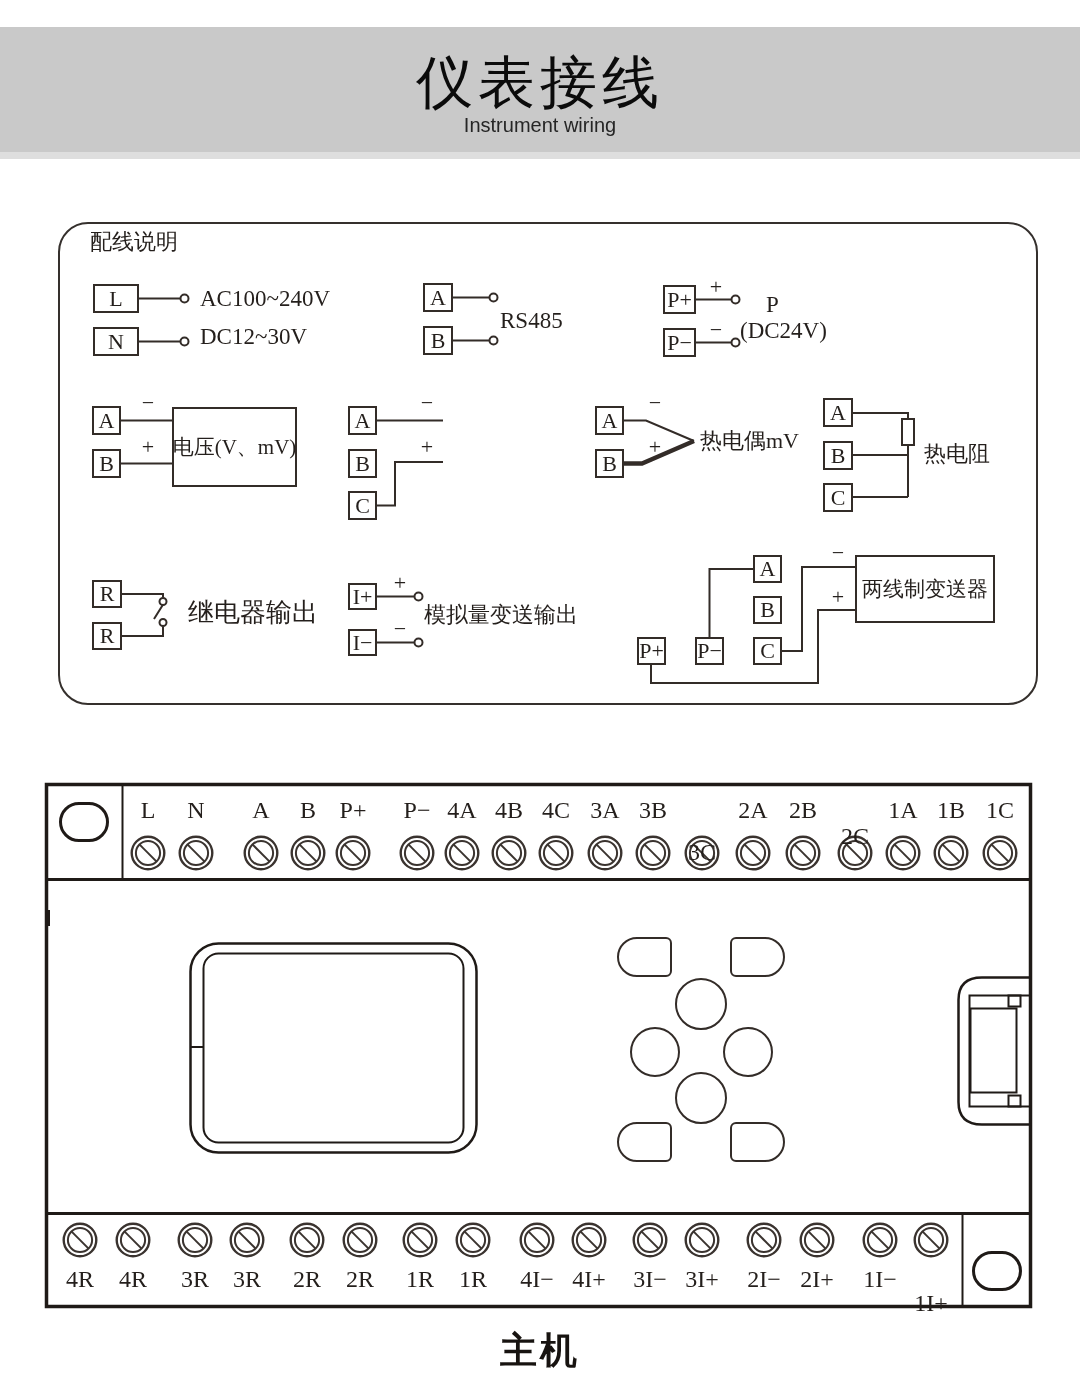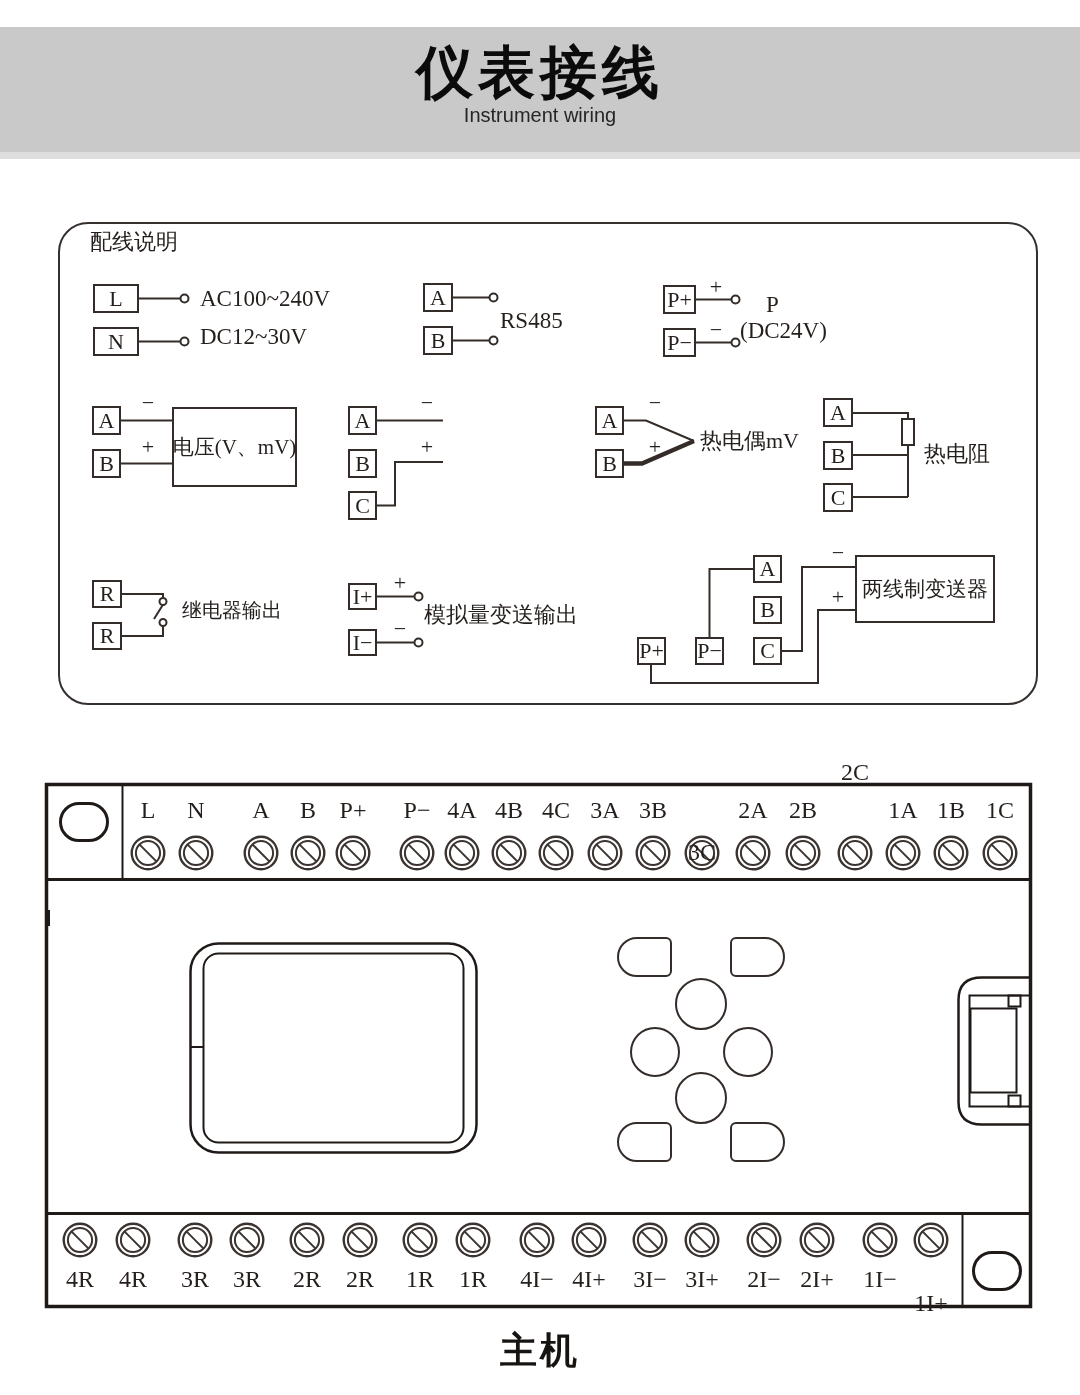--- a/index.html
+++ b/index.html
@@ -1,21 +1,21 @@
 <!DOCTYPE html>
 <html><head>
 <meta charset="utf-8">
 <style>
   :root{ --ink:#332c28; --txt:#241f1c; }
   html,body{margin:0;padding:0;background:#fff;}
   .page{position:relative;width:1080px;height:1395px;background:#fff;overflow:hidden;
         font-family:"Liberation Serif",serif;color:var(--txt);}
   .header-band{position:absolute;left:0;top:27px;width:1080px;height:125px;background:#c9c9c9;text-align:center;}
   .band2{position:absolute;left:0;top:152px;width:1080px;height:7px;background:#dedede;}
-  .title{padding-top:16px;font-family:"Liberation Sans",sans-serif;font-weight:bold;
+  .title{padding-top:26px;font-family:"Liberation Sans",sans-serif;font-weight:normal;
          font-size:57px;letter-spacing:5px;color:#0b0b0b;line-height:1.05;}
   .subtitle{font-family:"Liberation Sans",sans-serif;font-size:20px;color:#262626;margin-top:1px;}
   .panel{position:absolute;left:58px;top:222px;width:980px;height:483px;
          border:2px solid #35302d;border-radius:30px;box-sizing:border-box;}
   .lbl{position:absolute;font-size:23px;color:var(--txt);white-space:nowrap;line-height:1.1;}
   .sign{position:absolute;font-size:22px;color:var(--txt);transform:translateX(-50%);line-height:1;}
   .tbox{position:absolute;border:2px solid var(--ink);background:#fff;box-sizing:border-box;
         display:flex;align-items:center;justify-content:center;font-size:22px;color:var(--txt);}
   .bigbox{position:absolute;border:2px solid var(--ink);background:#fff;box-sizing:border-box;
         display:flex;align-items:center;justify-content:center;font-size:21px;color:var(--txt);white-space:nowrap;}
@@ -312,21 +312,21 @@
   <div class="sign" style="left:655px;top:436px;">+</div>
   <div class="lbl" style="left:700px;top:429px;font-size:22px;">热电偶mV</div>
 
   <div class="tbox" style="left:823px;top:398px;width:30px;height:29px;">A</div>
   <div class="tbox" style="left:823px;top:441px;width:30px;height:29px;">B</div>
   <div class="tbox" style="left:823px;top:483px;width:30px;height:29px;">C</div>
   <div class="lbl" style="left:924px;top:442px;font-size:22px;text-align:center;">热电阻</div>
 
   <div class="tbox" style="left:92px;top:580px;width:30px;height:28px;">R</div>
   <div class="tbox" style="left:92px;top:622px;width:30px;height:28px;">R</div>
-  <div class="lbl" style="left:182px;top:599px;font-size:20px;">继电器输出</div>
+  <div class="lbl" style="left:188px;top:599px;font-size:26px;">继电器输出</div>
 
   <div class="tbox" style="left:348px;top:583px;width:29px;height:27px;">I+</div>
   <div class="tbox" style="left:348px;top:629px;width:29px;height:27px;">I−</div>
   <div class="sign" style="left:400px;top:572px;">+</div>
   <div class="sign" style="left:400px;top:618px;">−</div>
   <div class="lbl" style="left:424px;top:603px;font-size:22px;">模拟量变送输出</div>
 
   <div class="tbox" style="left:753px;top:555px;width:29px;height:28px;">A</div>
   <div class="tbox" style="left:753px;top:596px;width:29px;height:28px;">B</div>
   <div class="tbox" style="left:753px;top:637px;width:29px;height:28px;">C</div>
@@ -353,21 +353,21 @@
       <div class="tlabel" style="left: 353px; top: 797px;">P+</div>
       <div class="tlabel" style="left: 417px; top: 797px;">P−</div>
       <div class="tlabel" style="left: 462px; top: 797px;">4A</div>
       <div class="tlabel" style="left: 509px; top: 797px;">4B</div>
       <div class="tlabel" style="left: 556px; top: 797px;">4C</div>
       <div class="tlabel" style="left: 605px; top: 797px;">3A</div>
       <div class="tlabel" style="left: 653px; top: 797px;">3B</div>
       <div class="tlabel" style="left: 702px; top: 797px; margin-top: 42px;">3C</div>
       <div class="tlabel" style="left: 753px; top: 797px;">2A</div>
       <div class="tlabel" style="left: 803px; top: 797px;">2B</div>
-      <div class="tlabel" style="left: 855px; top: 759px; text-align: right;">2C</div>
+      <div class="tlabel" style="left: 855px; top: 823px; text-align: right;">2C</div>
       <div class="tlabel" style="left: 903px; top: 797px;">1A</div>
       <div class="tlabel" style="left: 951px; top: 797px;">1B</div>
       <div class="tlabel" style="left: 1000px; top: 797px; text-align: center;">1C</div>
     </div>
   <div id="bottom-labels">
       <div class="tlabel" style="left: 80px; top: 1266px;">4R</div>
       <div class="tlabel" style="left: 133px; top: 1266px;">4R</div>
       <div class="tlabel" style="left: 195px; top: 1266px;">3R</div>
       <div class="tlabel" style="left: 247px; top: 1266px;">3R</div>
       <div class="tlabel" style="left: 307px; top: 1266px;">2R</div>

